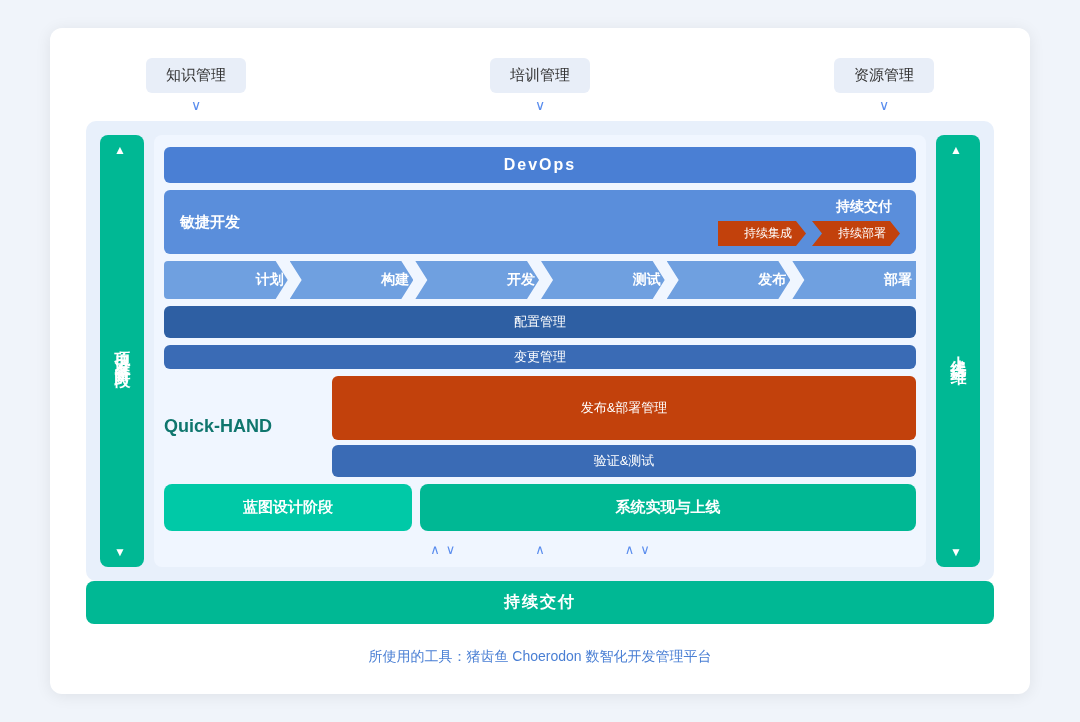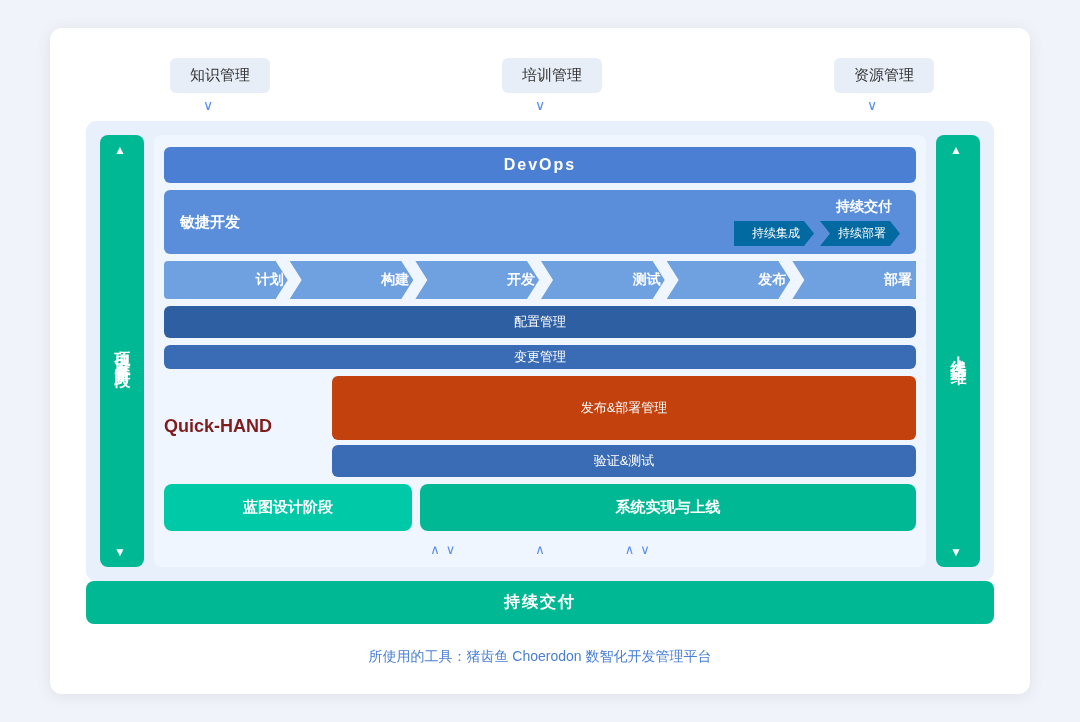--- a/index.html
+++ b/index.html
@@ -33,21 +33,20 @@
       align-items: center;
       gap: 4px;
     }
     .top-cat-box {
       background: #e8eef8;
       border-radius: 6px;
       padding: 8px 20px;
       font-size: 15px;
       color: #333;
       font-weight: 500;
-      margin-left: 24px;
     }
     .chevron-down {
       color: #5a8dee;
       font-size: 14px;
     }
 
     
     .diagram-wrapper {
       display: flex;
       background: #e8f0fb;
@@ -177,24 +176,24 @@
       font-weight: 600;
       align-self: flex-end;
       padding-right: 8px;
     }
     .orange-arrows {
       display: flex;
       gap: 6px;
       align-self: flex-end;
     }
     .arrow-badge {
-      background: #0369a1;
+      background: #c2410c;
       color: white;
       font-size: 12px;
-      padding: 4px 14px 4px 18px;
+      padding: 4px 14px 4px 26px;
       clip-path: polygon(0 0, calc(100% - 10px) 0, 100% 50%, calc(100% - 10px) 100%, 0 100%, 10px 50%);
       font-weight: 500;
     }
     .arrow-badge:first-child {
       clip-path: polygon(0 0, calc(100% - 10px) 0, 100% 50%, calc(100% - 10px) 100%, 0 100%);
     }
 
     
     .pipeline-row {
       display: flex;
@@ -242,21 +241,21 @@
 
     
     .quickhand-row {
       display: flex;
       gap: 8px;
       align-items: center;
     }
     .quickhand-label {
       font-size: 18px;
       font-weight: 700;
-      color: #7f1d1d;
+      color: #0f766e;
       min-width: 160px;
     }
     .right-bars {
       flex: 1;
       display: flex;
       flex-direction: column;
       gap: 5px;
     }
     .release-bar {
       background: #c2410c;

